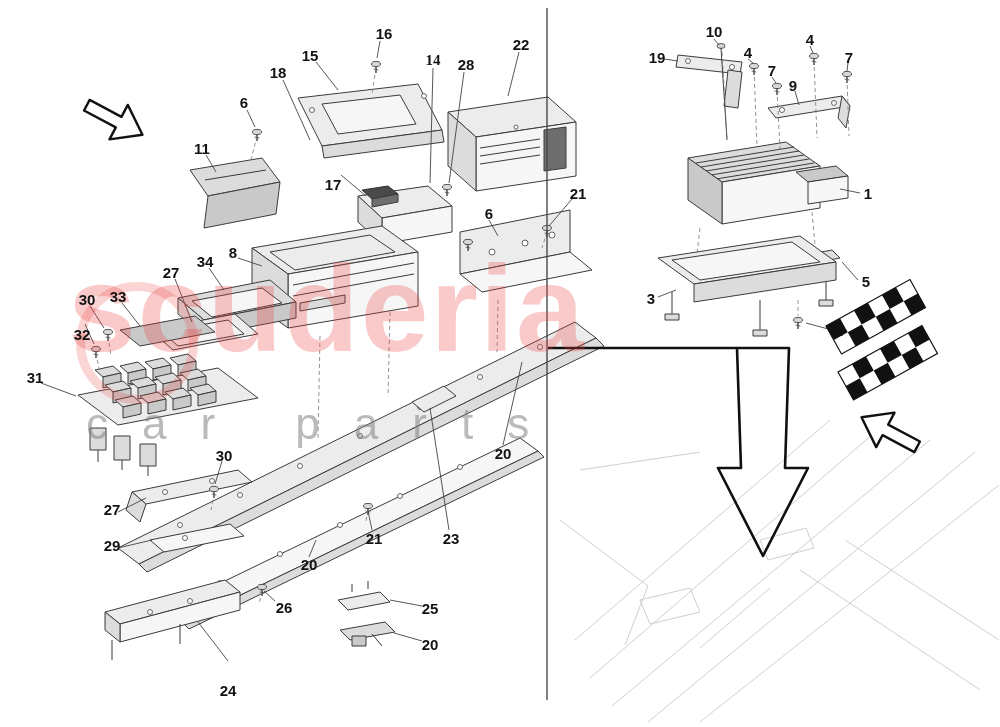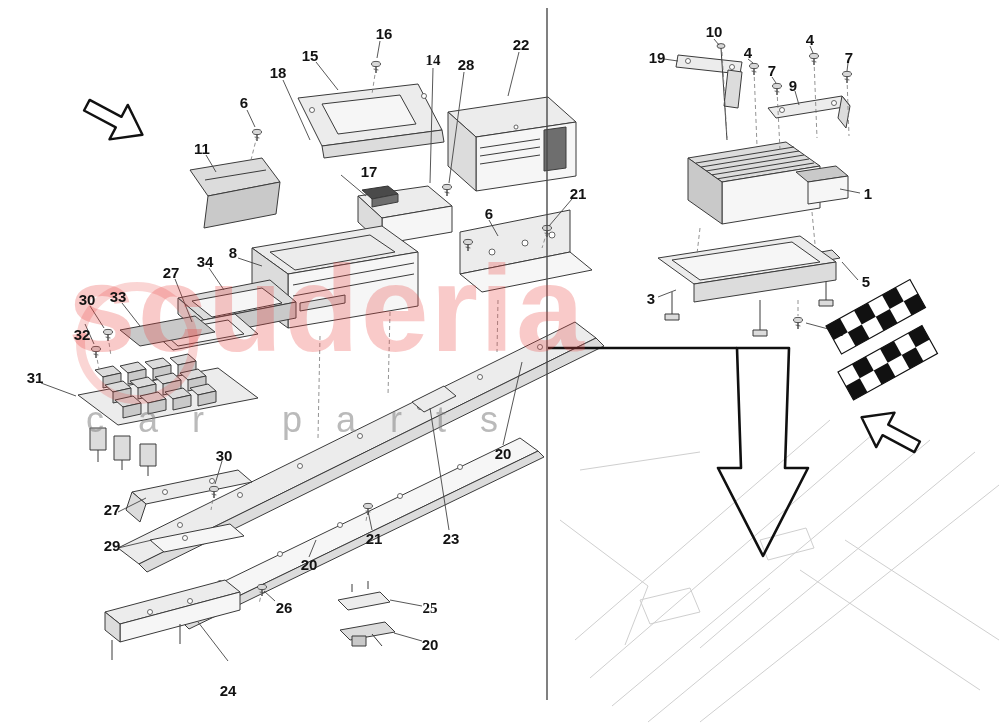--- a/index.html
+++ b/index.html
@@ -22,21 +22,21 @@
   .faint{stroke:#cfcfcf;stroke-width:1;fill:none;}
   .arrowshape{fill:#fff;stroke:#111;stroke-width:1.6;stroke-linejoin:round;}
 
   
   .watermark-brand{position:absolute;left:68px;top:248px;z-index:2;
     font-size:122px;font-weight:700;letter-spacing:2px;line-height:1;
     color:rgba(232,65,60,0.28);pointer-events:none;white-space:nowrap;}
   .watermark-ring{position:absolute;left:76px;top:282px;width:104px;height:104px;
     border:9px solid rgba(232,65,60,0.22);border-radius:50%;z-index:2;pointer-events:none;}
   .watermark-sub{position:absolute;left:86px;top:402px;z-index:2;
-    font-size:36px;font-weight:400;letter-spacing:34px;line-height:1;
+    font-size:44px;font-weight:400;letter-spacing:34px;line-height:1;
     color:rgba(130,130,130,0.55);pointer-events:none;white-space:nowrap;}
 
   
   .labels-layer{position:absolute;left:0;top:0;width:100%;height:100%;z-index:3;}
   .part-label{position:absolute;transform:translate(-50%,-50%);
     font-size:15px;font-weight:700;color:#121212;}
 </style>
 </head>
 <body>
 
@@ -402,40 +402,40 @@
 
 <div class="labels-layer">
       <div class="part-label" style="left: 384px; top: 33px;">16</div>
       <div class="part-label" style="left: 310px; top: 55px;">15</div>
       <div class="part-label" style="left: 278px; top: 72px;">18</div>
       <div class="part-label" style="left: 433px; top: 60px; font-family: Liberation Serif, serif;">14</div>
       <div class="part-label" style="left: 466px; top: 64px;">28</div>
       <div class="part-label" style="left: 521px; top: 44px;">22</div>
       <div class="part-label" style="left: 244px; top: 102px;">6</div>
       <div class="part-label" style="left: 202px; top: 148px;">11</div>
-      <div class="part-label" style="left: 333px; top: 171px; margin-left: 36px;">17</div>
+      <div class="part-label" style="left: 333px; top: 184px;">17</div>
       <div class="part-label" style="left: 489px; top: 213px;">6</div>
       <div class="part-label" style="left: 578px; top: 193px;">21</div>
       <div class="part-label" style="left: 233px; top: 252px;">8</div>
       <div class="part-label" style="left: 205px; top: 261px;">34</div>
       <div class="part-label" style="left: 171px; top: 272px;">27</div>
       <div class="part-label" style="left: 118px; top: 296px;">33</div>
       <div class="part-label" style="left: 87px; top: 299px;">30</div>
       <div class="part-label" style="left: 82px; top: 318px; margin-top: 16px;">32</div>
       <div class="part-label" style="left: 35px; top: 377px;">31</div>
       <div class="part-label" style="left: 224px; top: 455px;">30</div>
       <div class="part-label" style="left: 112px; top: 509px;">27</div>
       <div class="part-label" style="left: 112px; top: 545px;">29</div>
       <div class="part-label" style="left: 284px; top: 607px;">26</div>
       <div class="part-label" style="left: 228px; top: 670px; margin-top: 20px;">24</div>
       <div class="part-label" style="left: 309px; top: 564px;">20</div>
       <div class="part-label" style="left: 374px; top: 538px;">21</div>
       <div class="part-label" style="left: 451px; top: 538px;">23</div>
       <div class="part-label" style="left: 503px; top: 453px;">20</div>
-      <div class="part-label" style="left: 430px; top: 608px; font-family: Liberation Serif, serif;">25</div>
+      <div class="part-label" style="left: 430px; top: 608px;">25</div>
       <div class="part-label" style="left: 430px; top: 644px;">20</div>
       <div class="part-label" style="left: 657px; top: 57px;">19</div>
       <div class="part-label" style="left: 714px; top: 31px;">10</div>
       <div class="part-label" style="left: 748px; top: 52px;">4</div>
       <div class="part-label" style="left: 772px; top: 70px;">7</div>
       <div class="part-label" style="left: 810px; top: 39px;">4</div>
       <div class="part-label" style="left: 849px; top: 57px;">7</div>
       <div class="part-label" style="left: 793px; top: 85px;">9</div>
       <div class="part-label" style="left: 868px; top: 193px;">1</div>
       <div class="part-label" style="left: 866px; top: 281px;">5</div>

